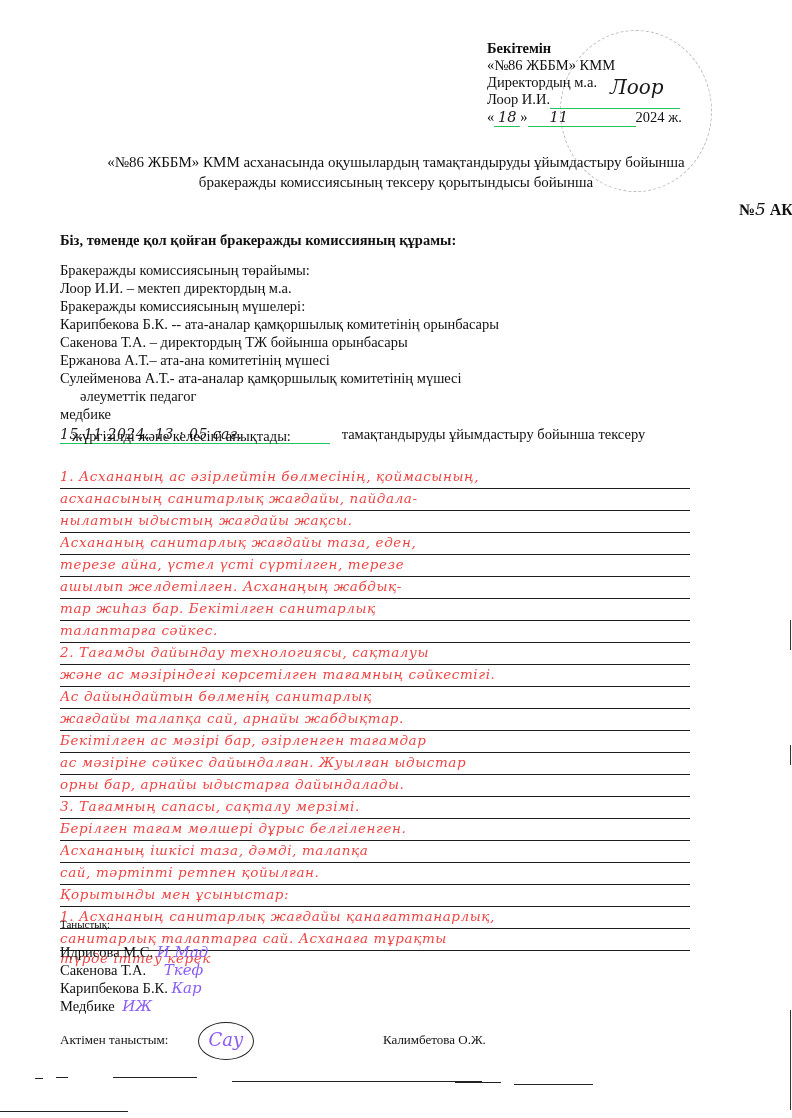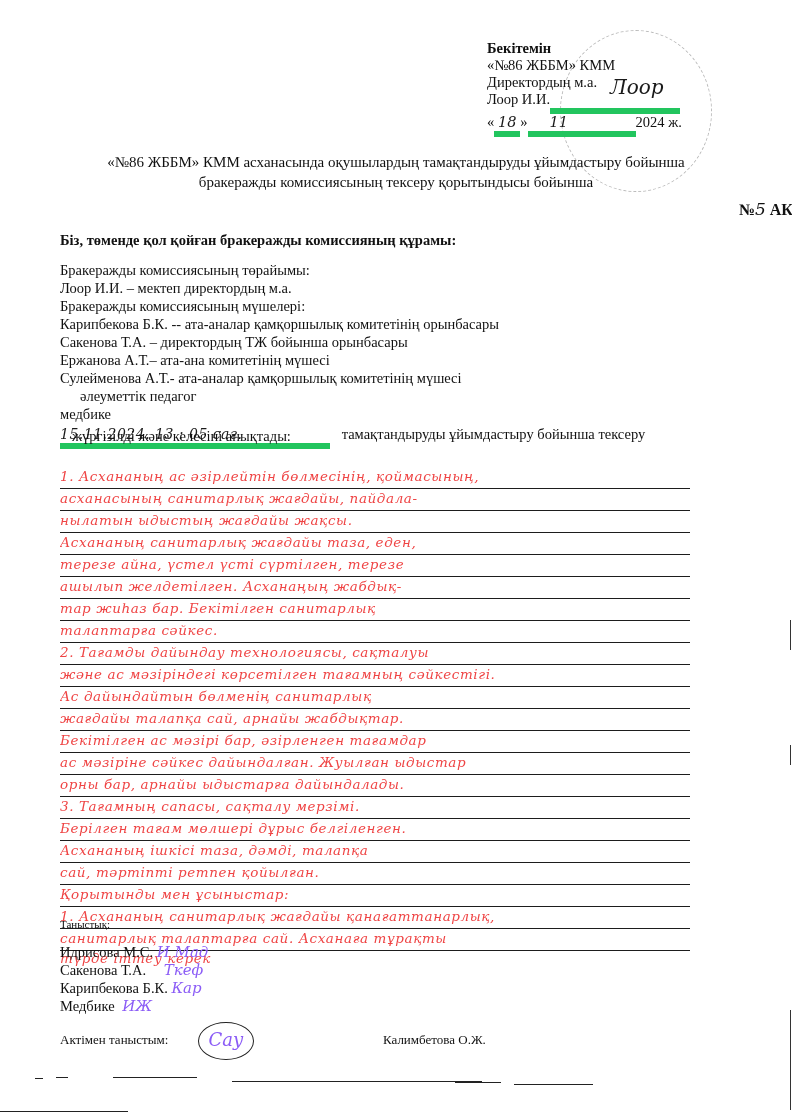--- a/index.html
+++ b/index.html
@@ -3,21 +3,21 @@
 <meta charset="utf-8">
 <style>
   html, body { margin: 0; padding: 0; background: #ffffff; }
   body { width: 792px; height: 1118px; position: relative; overflow: hidden;
          font-family: "Liberation Serif", "DejaVu Serif", serif; color: #111; }
   .abs { position: absolute; white-space: nowrap; }
   .approve { left: 487px; top: 40px; font-size: 14.5px; line-height: 17px; }
   .approve .b { font-weight: bold; }
   .approve .line { display: block; }
   .hand { font-family: "DejaVu Serif", serif; font-style: italic; color: #1a1a1a; }
-  .uline { display: inline-block; border-bottom: 6px solid #22c55e; }
+  .uline { display: inline-block; border-bottom: 1px solid #22c55e; }
   .title { left: 0; width: 792px; text-align: center; font-size: 15px; line-height: 20px; }
   .act { left: 16px; width: 792px; text-align: right; top: 199px; font-size: 16px; font-weight: bold; }
   .act .num { font-style: italic; font-weight: normal; font-family: "DejaVu Serif", serif; font-size: 17px; }
   .body { left: 60px; font-size: 14.5px; line-height: 18px; }
   .heading { left: 60px; top: 232px; font-size: 14.5px; font-weight: bold; }
   .ruled { position: absolute; left: 60px; width: 630px; }
   .rline { position: absolute; left: 0; height: 21.8px; width: 630px; border-bottom: 1.4px solid #1d1d1d;
            font-family: "DejaVu Serif", serif; font-style: italic; font-size: 13.5px; color: #ef4444;
            line-height: 21px; overflow: hidden; letter-spacing: 0.6px; }
   .sig { font-family: "DejaVu Serif", serif; font-style: italic; color: #8b5cf6; }

